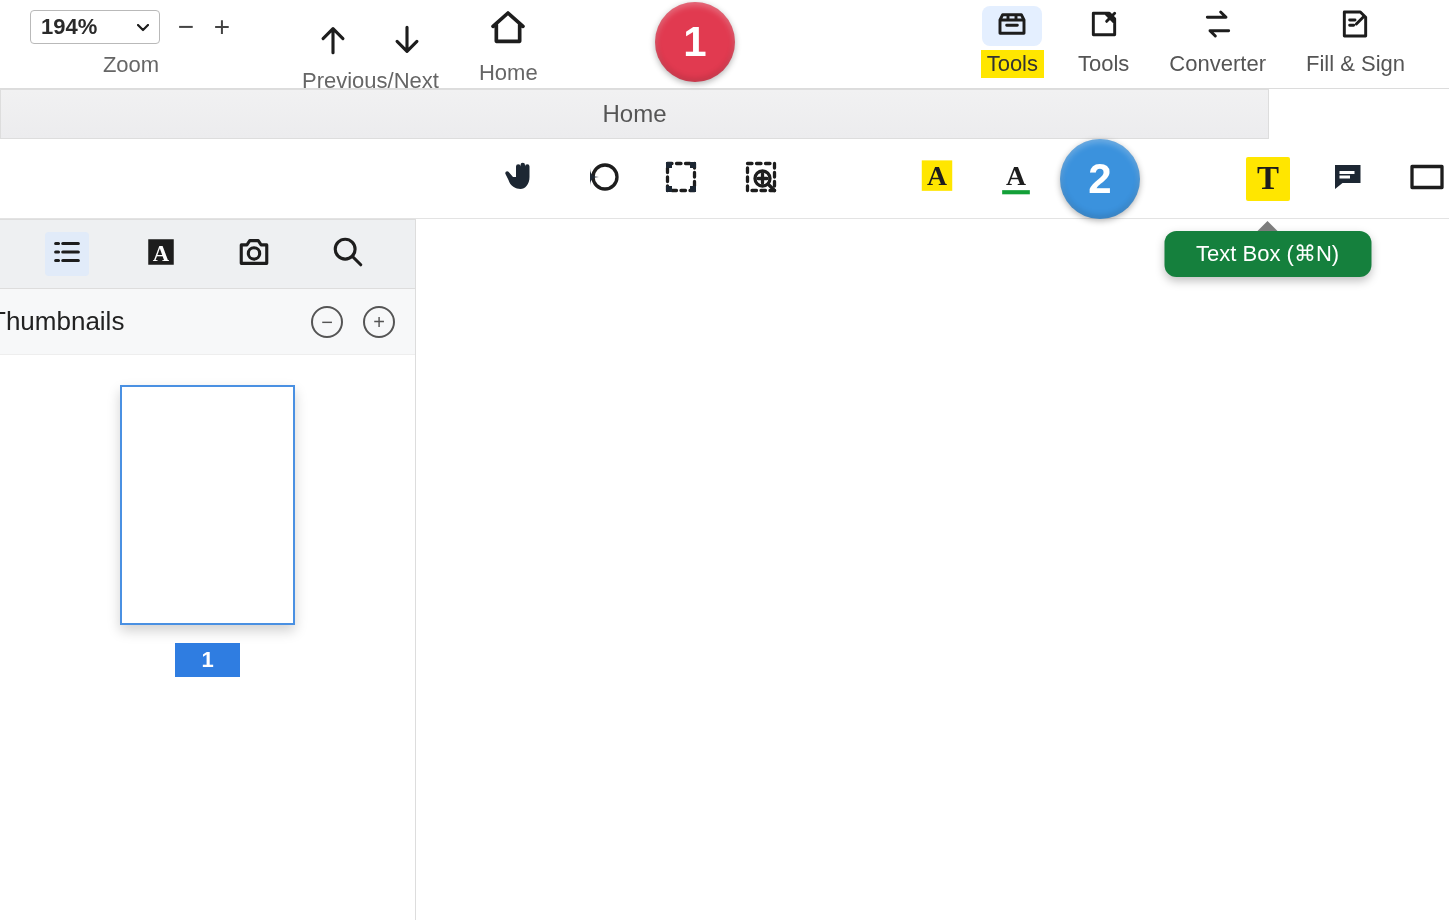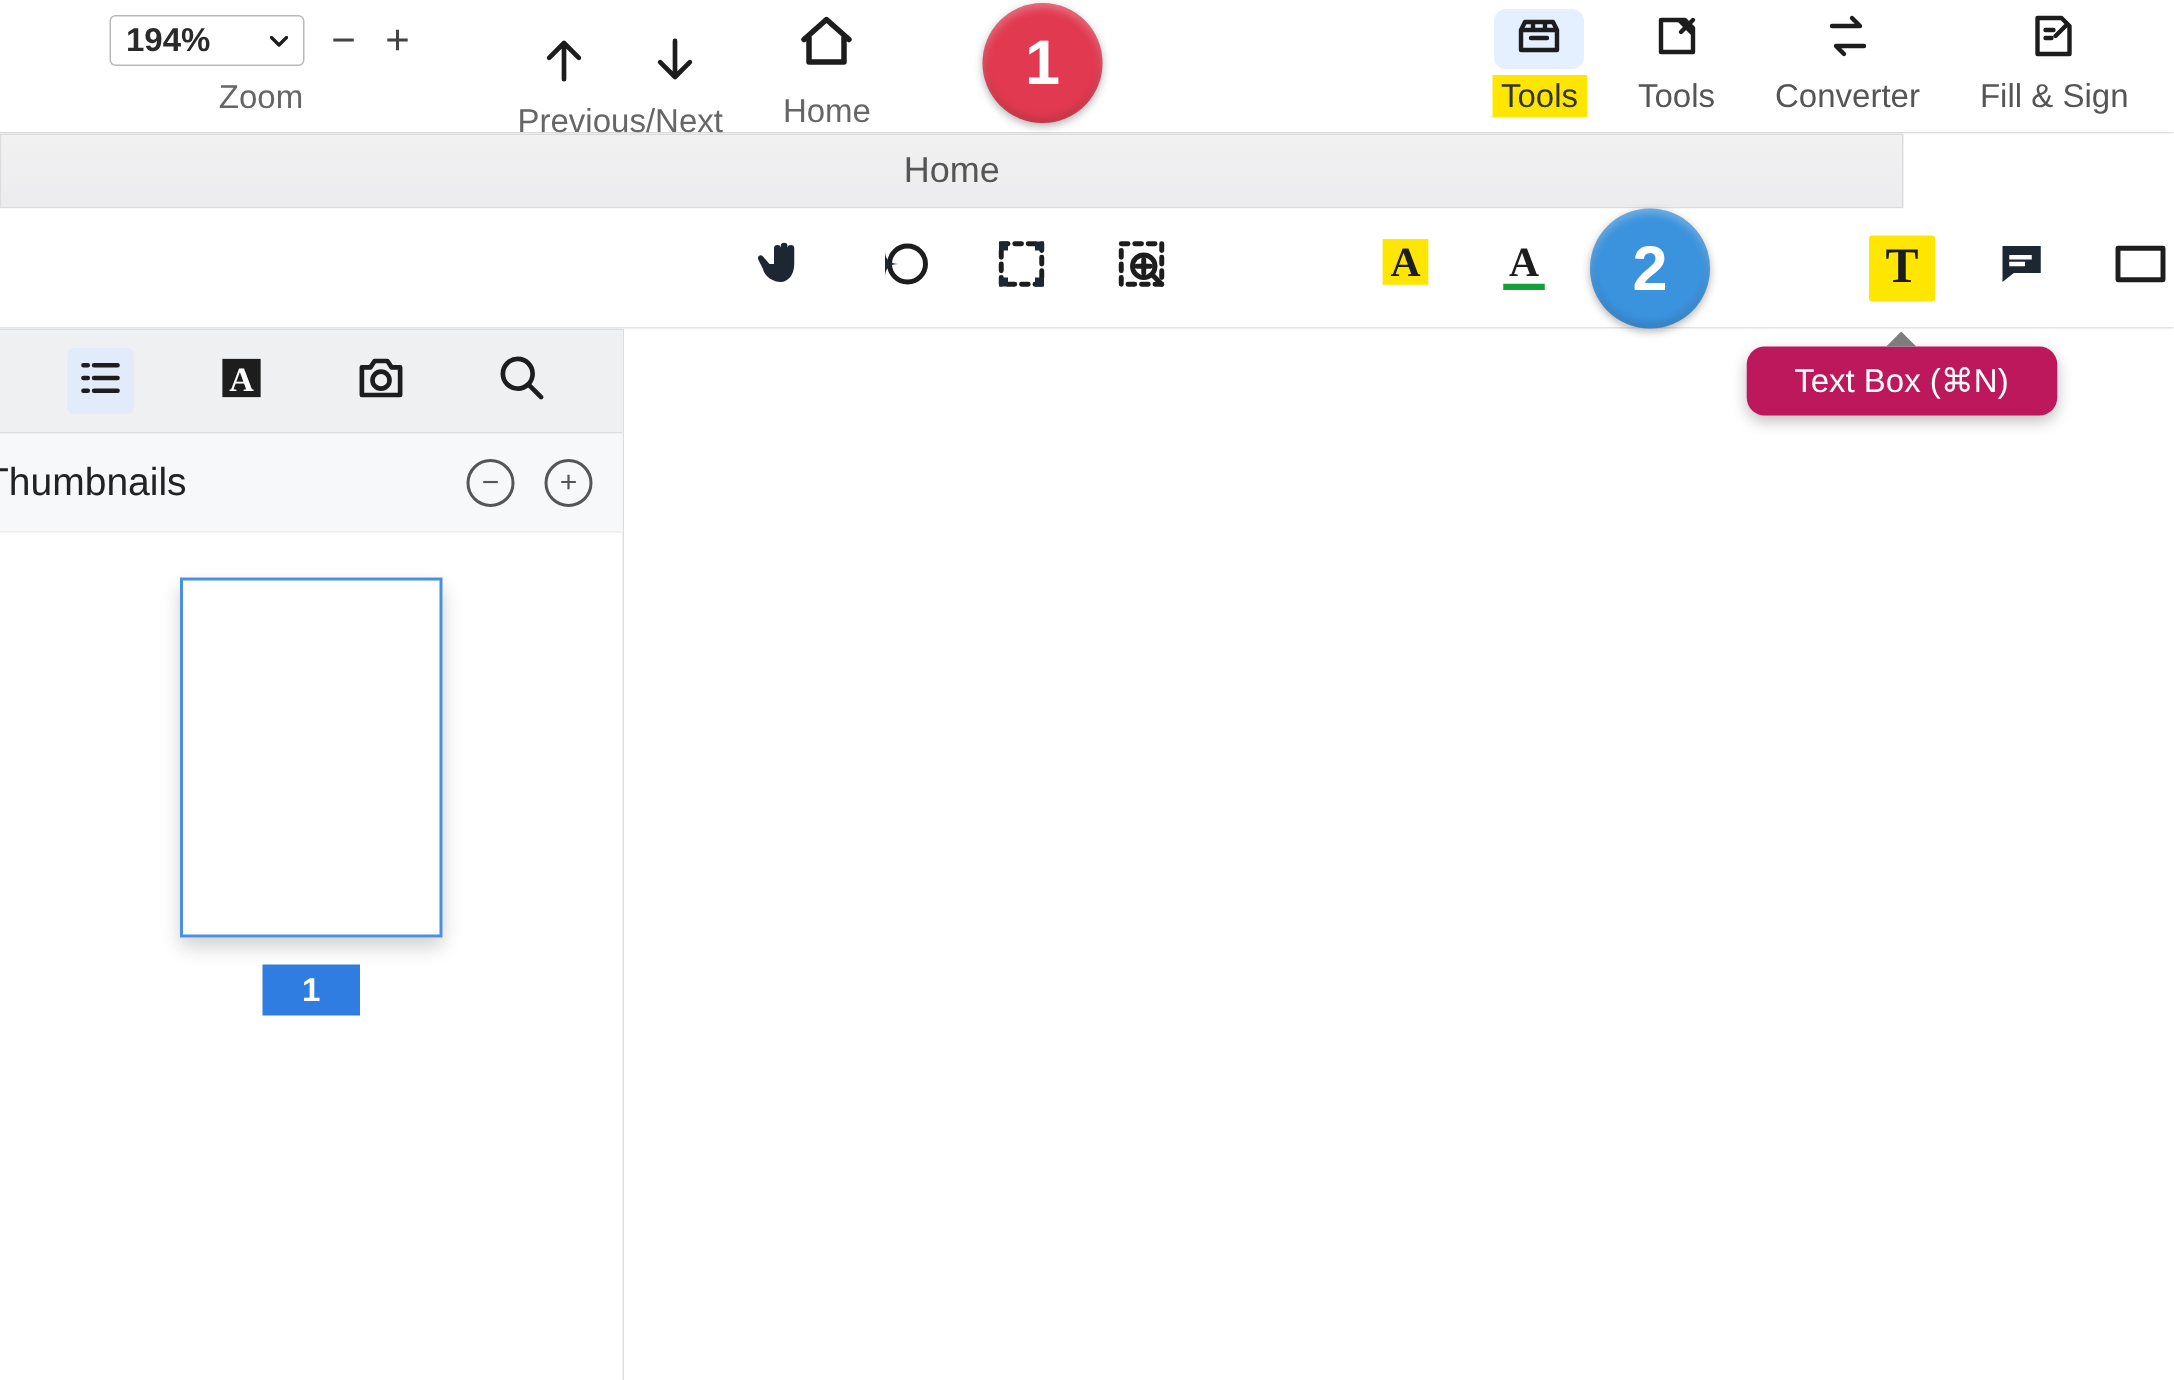--- a/index.html
+++ b/index.html
@@ -25,21 +25,20 @@
   }
 
   .zoom-group {
     display: flex;
     flex-direction: column;
     align-items: center;
     justify-content: flex-start;
     padding-top: 10px;
     padding-left: 30px;
     padding-right: 10px;
-    margin-left: 43px;
   }
   .zoom-controls {
     display: flex;
     align-items: center;
     gap: 16px;
   }
   .zoom-select {
     height: 34px;
     min-width: 130px;
     border: 1px solid #b9b9b9;
@@ -87,21 +86,21 @@
     padding-left: 40px;
   }
   .home-group svg { width: 40px; height: 40px; }
 
   .tab-spacer { width: 140px; }
 
   .tab-group {
     display: flex;
     align-items: flex-start;
     margin-left: auto;
-    padding-right: 10px;
+    padding-right: 24px;
     padding-top: 6px;
   }
   .tab-item {
     display: flex;
     flex-direction: column;
     align-items: center;
     padding: 0 14px;
     cursor: pointer;
   }
   .tab-item .icon-wrap {
@@ -162,21 +161,21 @@
   .gap-big { width: 60px; }
   .hl-yellow { background: #ffe600; border-radius:2px; }
   .ribbon-icon svg { width: 40px; height: 36px; }
 
   
   .tooltip {
     position:absolute;
     top: 74px;
     left: 0;
     transform: translateX(-50%);
-    background: #be185d;
+    background: #15803d;
     color: #fff;
     padding: 10px 32px;
     border-radius: 12px;
     font-size: 22px;
     white-space: nowrap;
     box-shadow: 0 4px 10px rgba(0,0,0,0.25);
   }
   .tooltip::before {
     content:'';
     position:absolute;

